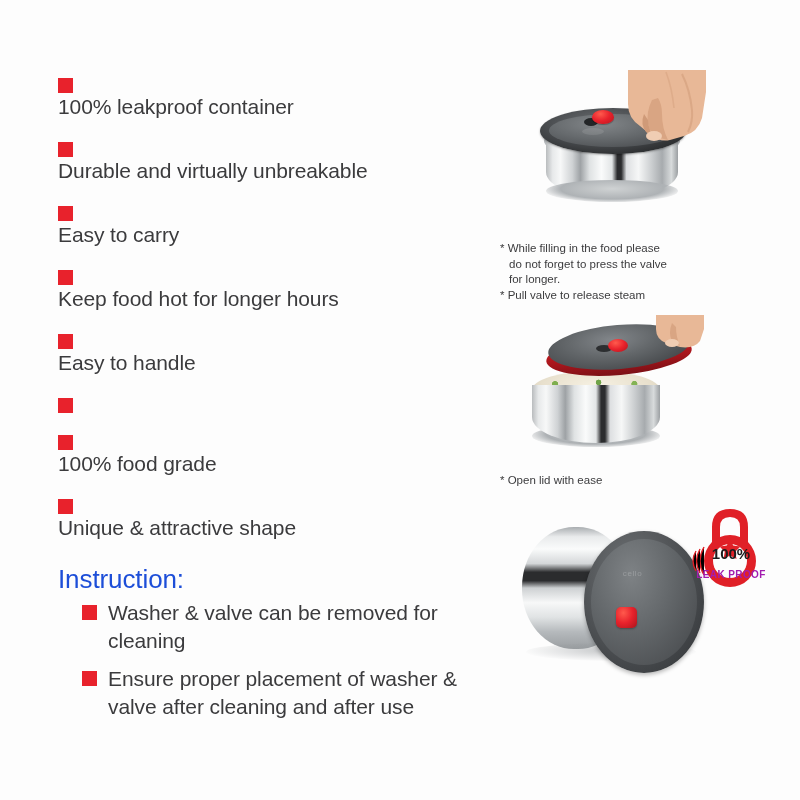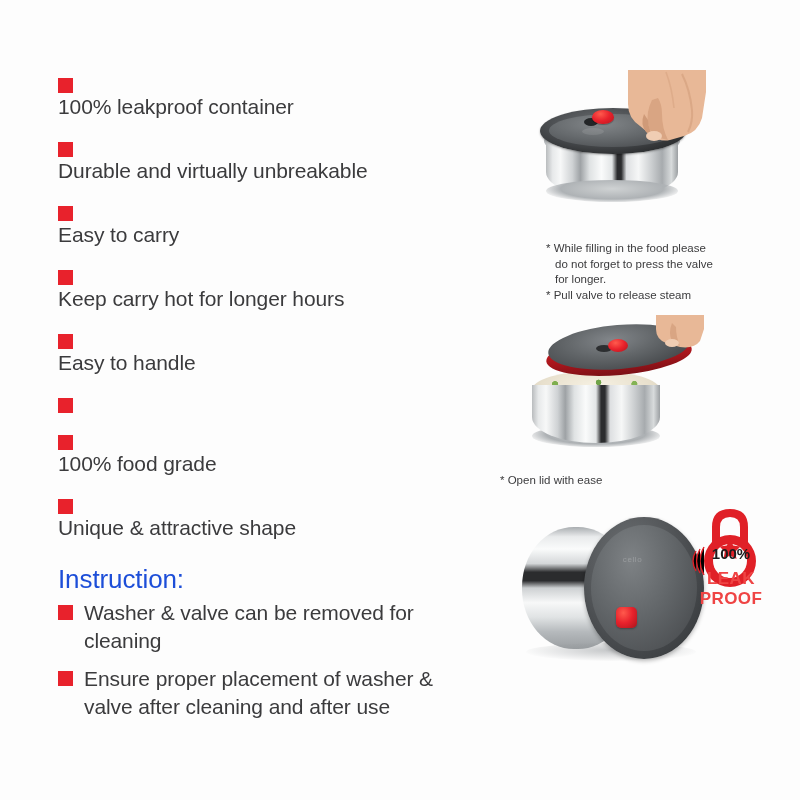--- a/index.html
+++ b/index.html
@@ -63,20 +63,21 @@
     font-size: 26px;
     line-height: 28px;
     color: #1d4ed8;
     margin-bottom: 6px;
     letter-spacing: -0.1px;
   }
   .instruction-item {
     display: flex;
     align-items: flex-start;
     margin-bottom: 10px;
+    justify-content: flex-end;
   }
   .instruction-item .bullet { margin-top: 6px; }
   .instruction-text {
     font-size: 21px;
     line-height: 28px;
     color: #3b3b3d;
     letter-spacing: -0.1px;
     max-width: 380px;
   }
 
@@ -90,21 +91,20 @@
 
   .photo-block { position: relative; }
 
   .caption {
     font-size: 11.5px;
     line-height: 15.5px;
     color: #3b3b3d;
   }
   .caption-line {
     white-space: pre;
-    margin-left: 46px;
   }
   .caption-indent { padding-left: 9px; }
 
   
   .photo {
     position: relative;
     width: 290px;
   }
 
   
@@ -334,21 +334,21 @@
         #2b2c2e 44%,
         #cdd0d2 50%,
         #f7f8f8 62%,
         #e0e3e4 74%,
         #b5b9bc 86%,
         #9a9ea1 100%);
   }
   .p3-lid {
     position: absolute;
     left: 84px;
-    top: 14px;
+    top: 28px;
     width: 120px;
     height: 142px;
     border-radius: 50%;
     background: radial-gradient(ellipse at 38% 30%, #6f7376 0%, #56595c 38%, #404346 72%, #303234 100%);
     box-shadow: 0 2px 4px rgba(0,0,0,0.28);
     z-index: 4;
   }
   .p3-lid-inner {
     position: absolute;
     left: 7px;
@@ -396,24 +396,24 @@
     width: 96px;
     height: 96px;
     z-index: 7;
   }
   .badge-label {
     position: absolute;
     left: 176px;
     top: 66px;
     width: 110px;
     text-align: center;
-    font-size: 17px;
+    font-size: 10px;
     font-weight: bold;
     letter-spacing: 0.4px;
-    color: #ef4444;
+    color: #a21caf;
     z-index: 8;
   }
   .badge-pct {
     position: absolute;
     left: 196px;
     top: 42px;
     width: 70px;
     text-align: center;
     font-size: 15px;
     font-weight: bold;
@@ -435,21 +435,21 @@
     <div class="feature-item">
       <span class="bullet"></span>
       <span class="feature-text">Durable and virtually unbreakable</span>
     </div>
     <div class="feature-item">
       <span class="bullet"></span>
       <span class="feature-text">Easy to carry</span>
     </div>
     <div class="feature-item">
       <span class="bullet"></span>
-      <span class="feature-text">Keep carry hot for longer hours</span>
+      <span class="feature-text">Keep food hot for longer hours</span>
     </div>
     <div class="feature-item">
       <span class="bullet"></span>
       <span class="feature-text">Easy to handle</span>
     </div>
     <div class="feature-item">
       <span class="bullet"></span>
     </div>
     <div class="feature-item">
       <span class="bullet"></span>

